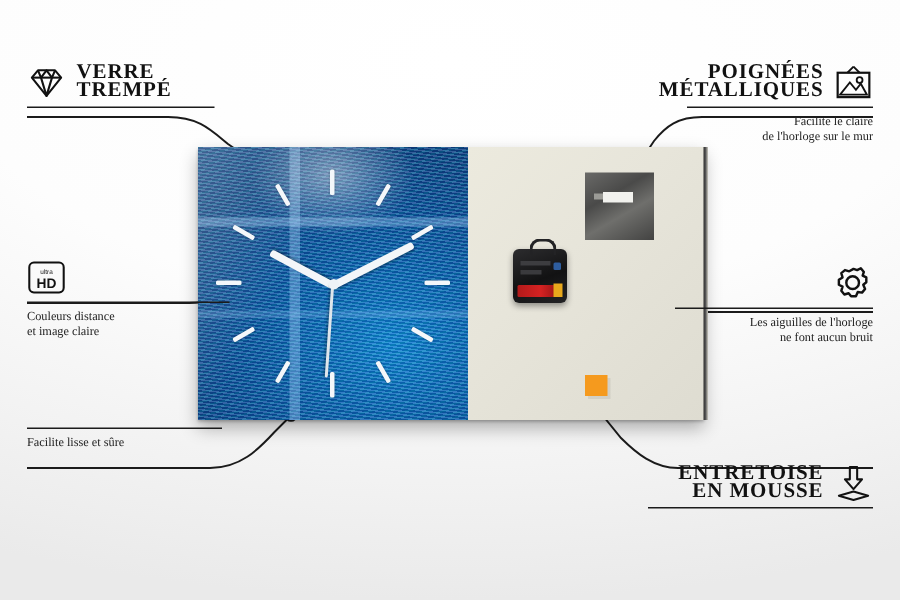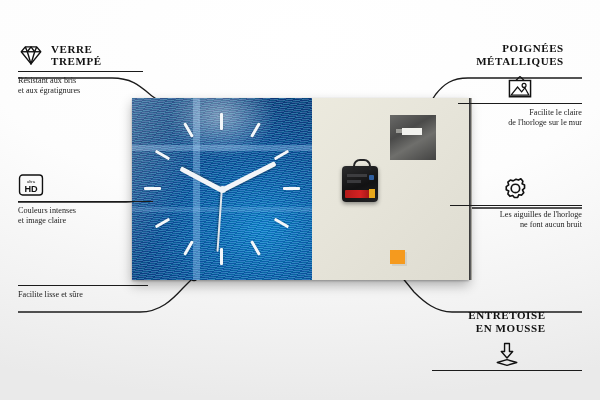--- a/index.html
+++ b/index.html
@@ -12,24 +12,24 @@
     position:relative;width:600px;height:400px;
     background:
       radial-gradient(120% 90% at 50% 10%, #ffffff 0%, #fdfdfd 45%, #f2f2f2 78%, #eaeaea 100%);
     overflow:hidden;
   }
   
   #wires{position:absolute;left:0;top:0;width:600px;height:400px;pointer-events:none;}
   
   .feat{position:absolute;}
   .feat .head{display:flex;align-items:center;gap:7px;}
-  .feat.right .head{justify-content:flex-end;flex-direction:column;}
+  .feat.right .head{justify-content:flex-end;}
   .title{
     font-family:"Liberation Serif",serif;
-    font-weight:700;font-size:11px;line-height:12.5px;
+    font-weight:700;font-size:14px;line-height:12.5px;
     letter-spacing:.6px;color:#111;text-transform:uppercase;
     white-space:pre-line;
   }
   .feat.right .title{text-align:right;}
   .rule{height:1px;background:#1b1b1b;margin:3px 0 4px 0;}
   .sub{
     font-family:"Liberation Serif",serif;
     font-size:8.2px;line-height:10.2px;color:#222;white-space:pre-line;
   }
   .feat.right .sub{text-align:right;}
@@ -167,34 +167,32 @@
           <path d="M4 12 L16 27 L28 12 L23 6 L9 6 Z"></path>
           <path d="M4 12 L28 12"></path>
             <path d="M9 6 L11.5 12 L16 27 L20.5 12 L23 6"></path>
           <path d="M11.5 12 L16 6 L20.5 12"></path>
         </g>
       </svg>
       <div class="title">VERRE
 TREMPÉ</div>
     </div>
     <div class="rule"></div>
-    <div class="sub">Résistant aux bris
-et aux égratignures</div>
   </div>
 
   <div class="feat left" style="left:18px;top:172px;width:135px;">
     <div class="head">
       <svg class="ico" viewBox="0 0 34 30">
         <rect x="2" y="2" width="30" height="26" rx="4" fill="none" stroke="#111" stroke-width="1.8"></rect>
         <text x="17" y="12" font-family="Liberation Sans, sans-serif" font-size="5.6" text-anchor="middle" fill="#111">ultra</text>
         <text x="17" y="24" font-family="Liberation Sans, sans-serif" font-size="12" font-weight="bold" text-anchor="middle" fill="#111">HD</text>
       </svg>
     </div>
     <div class="rule"></div>
-    <div class="sub">Couleurs intenses
+    <div class="sub">Couleurs distance
 et image claire</div>
   </div>
 
   <div class="feat left" style="left:18px;top:282px;width:130px;">
     <div class="rule"></div>
     <div class="sub">Facilite lisse et sûre</div>
   </div>
 
   <div class="feat right" style="left:458px;top:42px;width:124px;">
     <div class="head">

